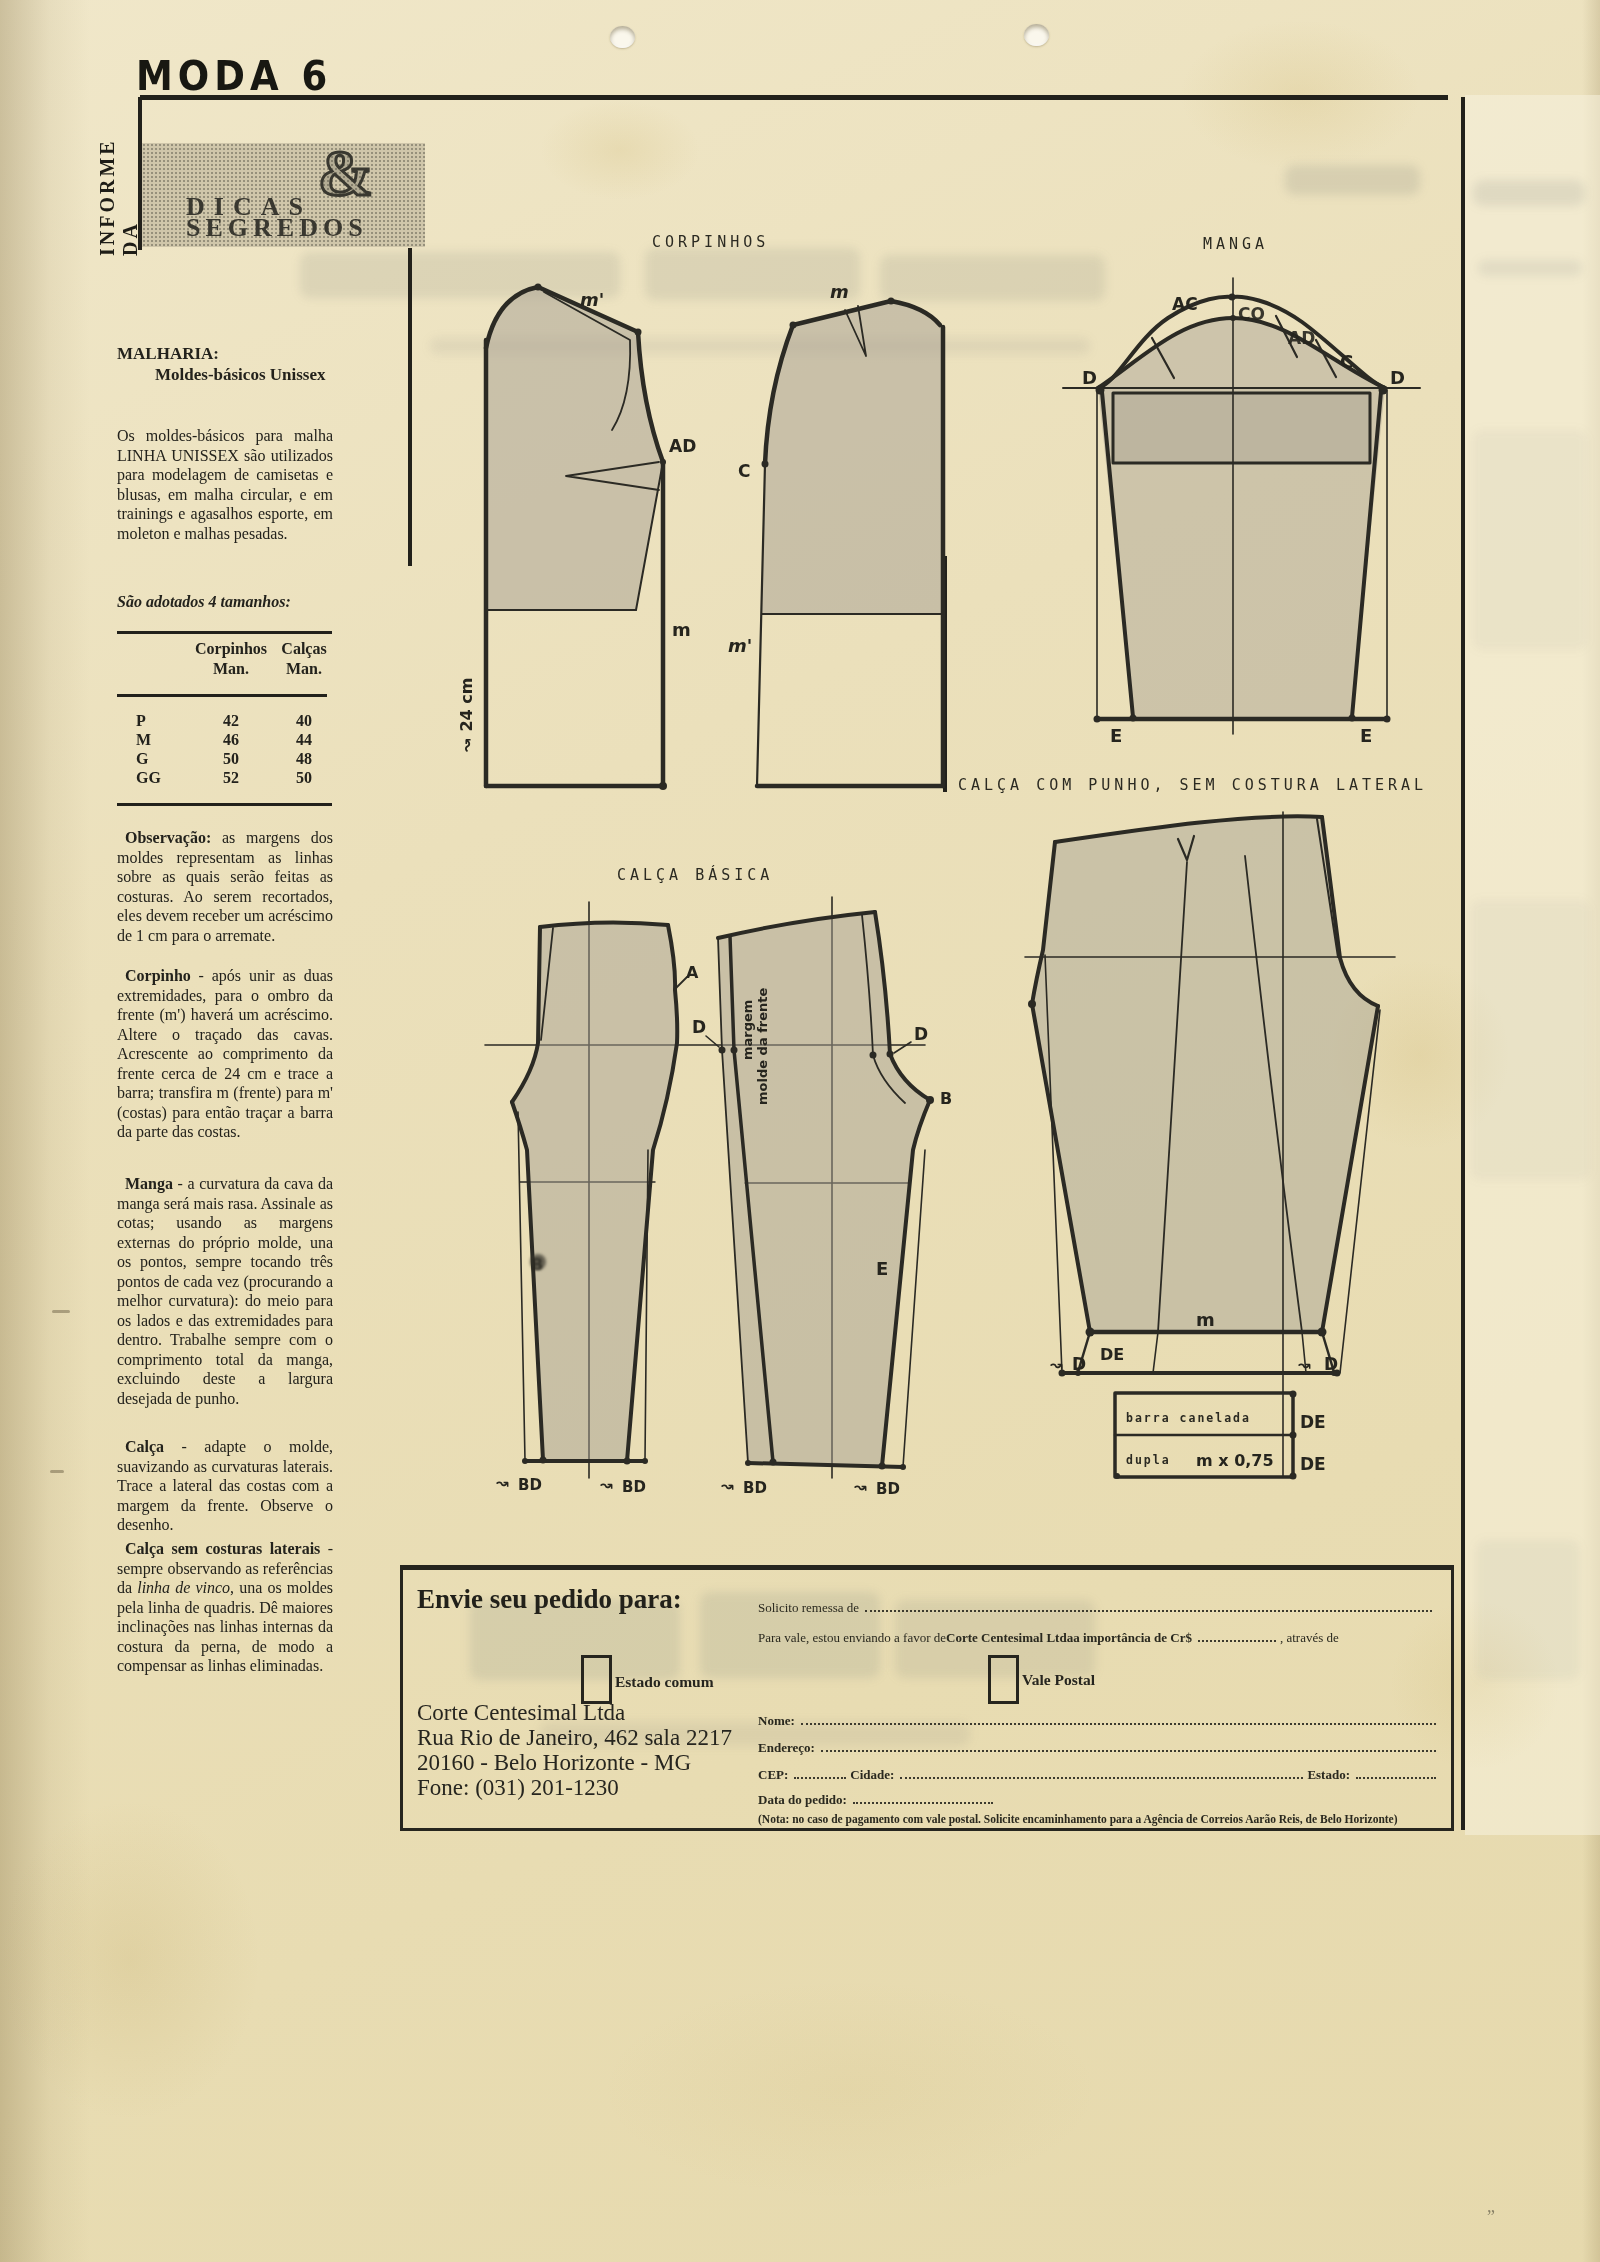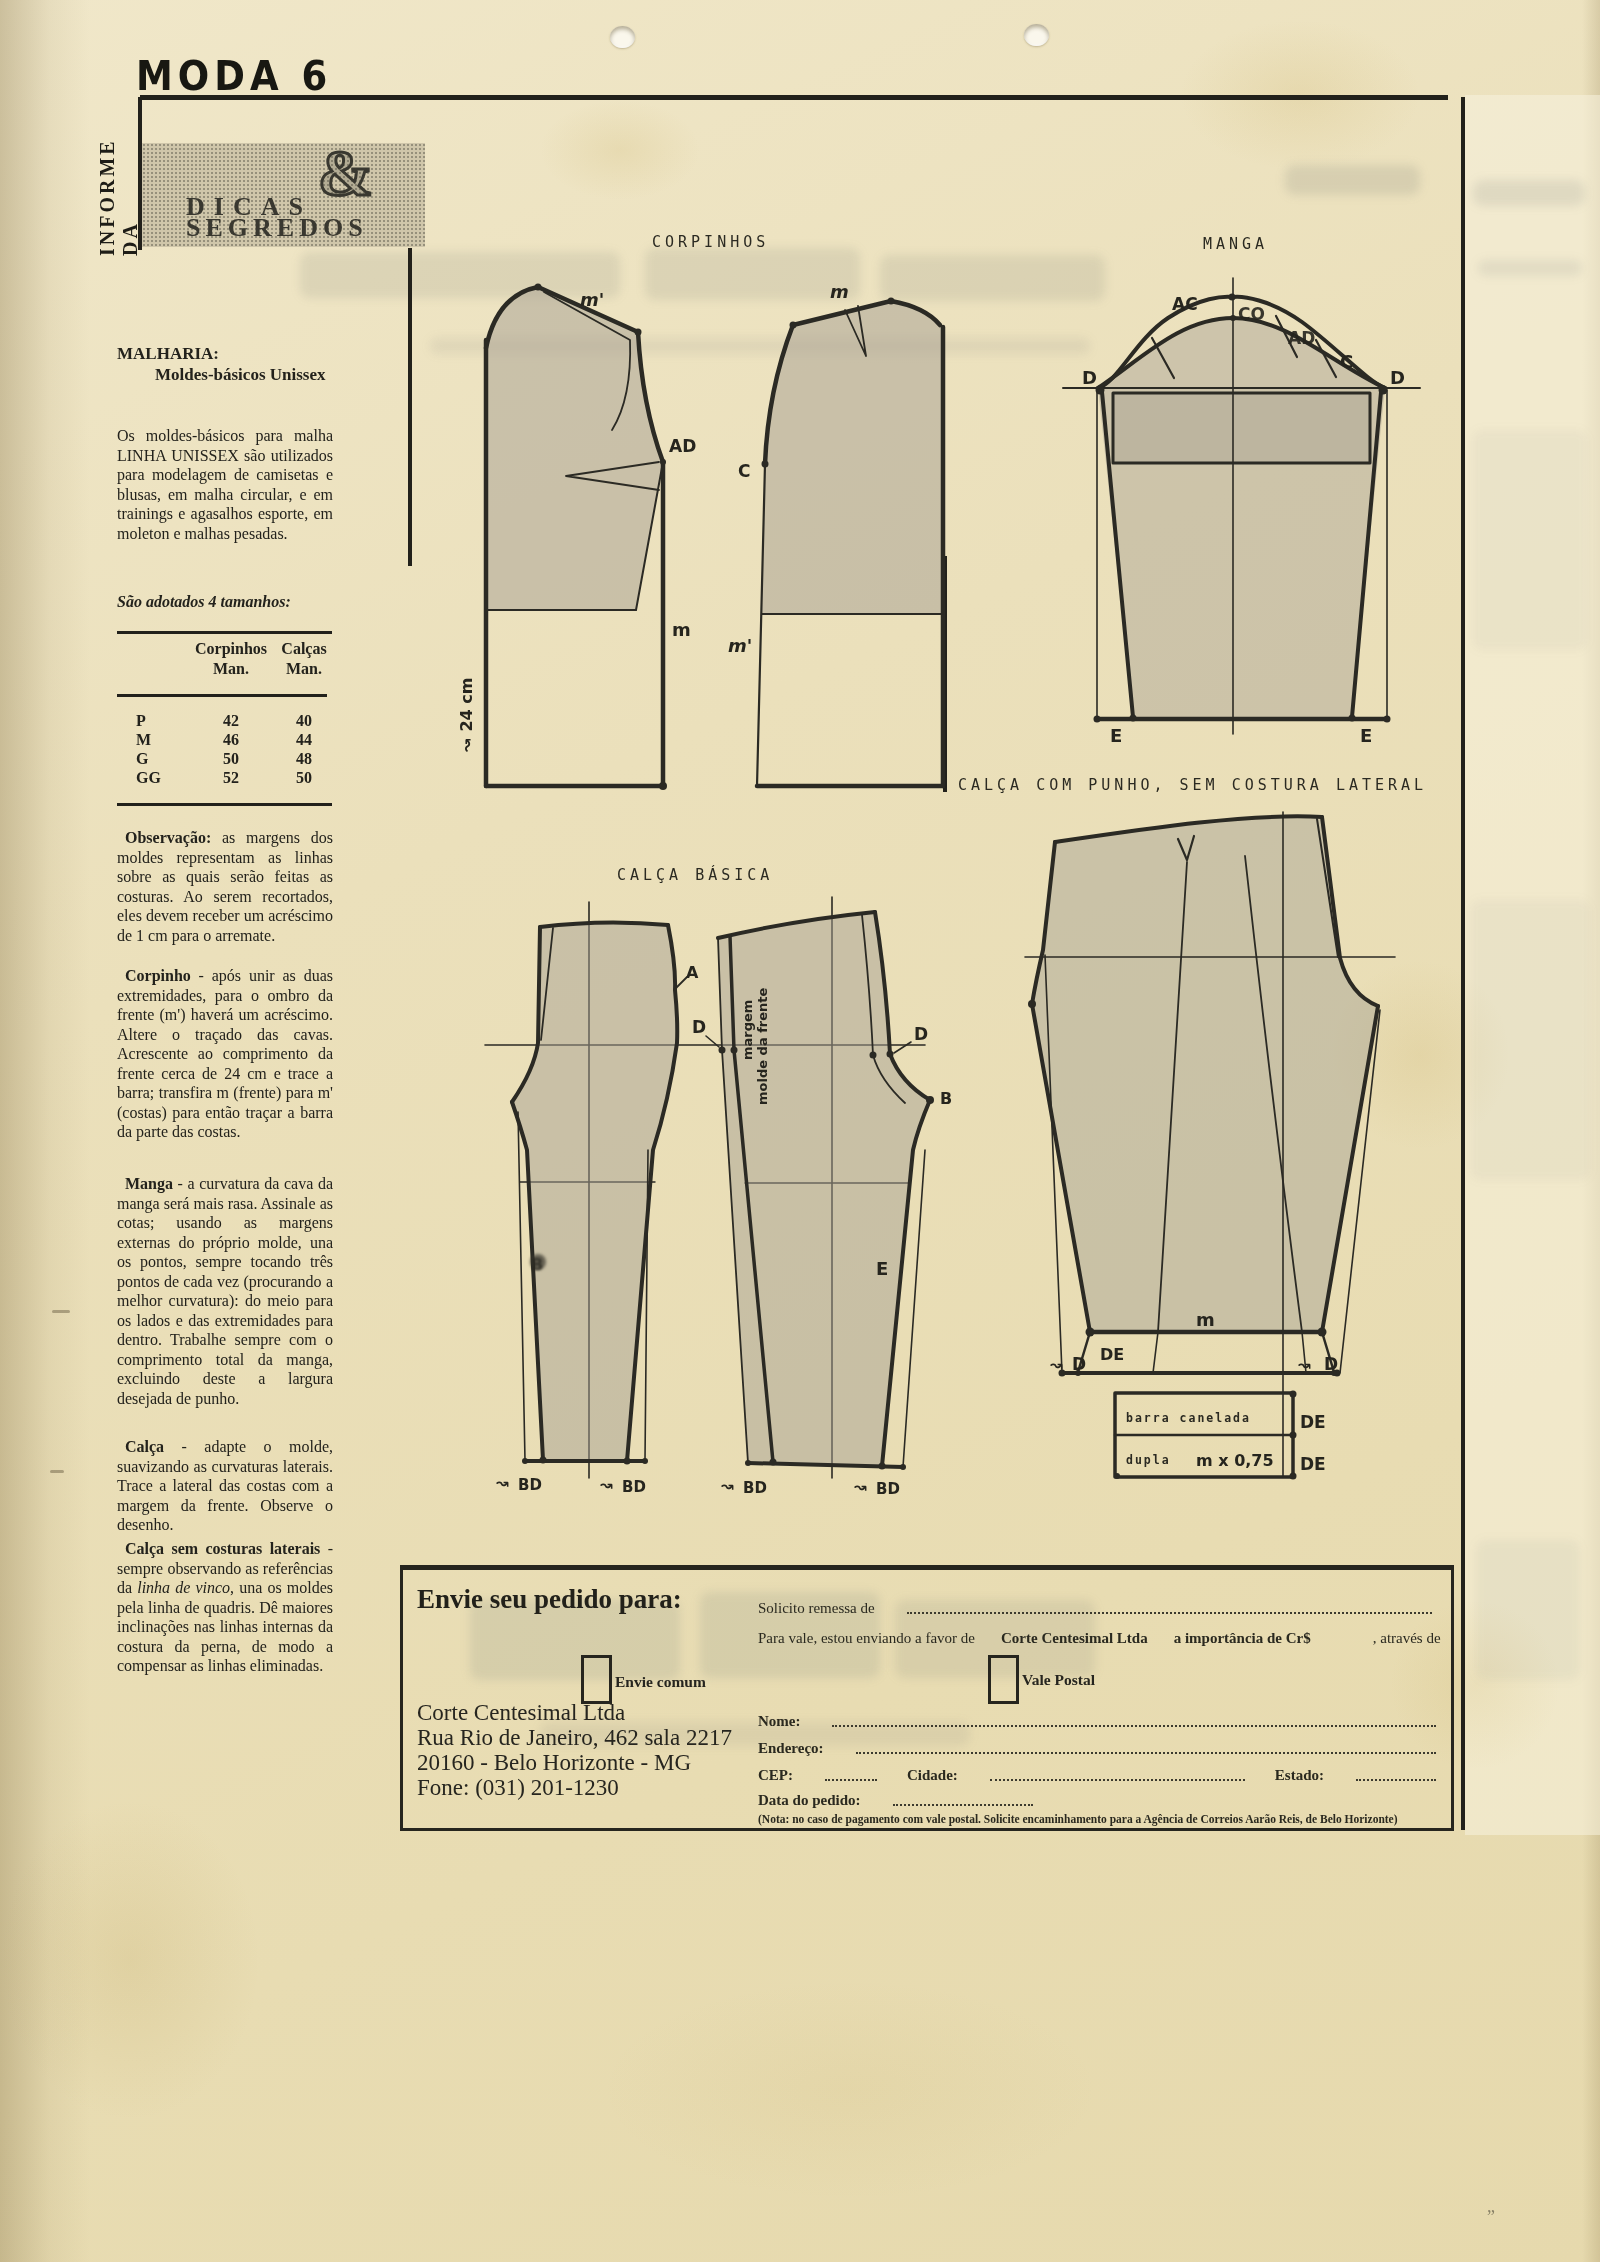--- a/index.html
+++ b/index.html
@@ -33,21 +33,21 @@
   .caption{font-weight:bold;font-style:italic;font-size:16px;}
   .tcell{position:absolute;font-weight:bold;font-size:16px;}
   .ctr{transform:translateX(-50%);}
   svg text{font-family:"DejaVu Sans",sans-serif;}
   .dlabel{font-weight:bold;fill:#26251e;}
   .dtitle{font-family:"DejaVu Sans Mono",monospace;fill:#2b2a22;letter-spacing:4px;font-size:15px;}
   .dsmall{font-family:"DejaVu Sans Mono",monospace;fill:#2b2a22;letter-spacing:2px;font-weight:bold;}
   .formbox{position:absolute;left:400px;top:1565px;width:1048px;height:258px;border:3px solid #26251e;border-top-width:5px;}
   .fhead{position:absolute;left:14px;top:14px;font-weight:bold;font-size:27px;color:#22211a;}
   .faddr{position:absolute;left:14px;top:130px;font-size:23px;line-height:25px;color:#26251f;}
-  .fl{position:absolute;display:flex;align-items:flex-end;font-size:15px;color:#2a291f;gap:26px;}
+  .fl{position:absolute;display:flex;align-items:flex-start;font-size:13px;color:#2a291f;}
   .fl .lbl{white-space:nowrap;}
   .fl .dots{border-bottom:2.2px dotted #3c3a2e;margin:0 4px 3px 6px;height:10px;}
   .grow{flex:1;}
   .blbl{font-weight:bold;}
   .cb{position:absolute;width:25px;height:43px;border:3px solid #26251e;}
   .cblab{position:absolute;font-weight:bold;font-size:15.5px;color:#26251f;}
   .note{position:absolute;left:355px;top:243px;font-weight:bold;font-size:11.5px;color:#2a291f;white-space:nowrap;}
   .mark{position:absolute;color:#4a4738;opacity:.6;font-size:18px;}
   .tear{position:absolute;background:rgba(60,50,25,.35);border-radius:2px;}
 </style>
@@ -343,21 +343,21 @@
 
     <div class="fl" style="left:355px;top:60px;width:678px;">
       <span class="lbl">Para vale, estou enviando a favor de </span>
         <span class="lbl blbl">Corte Centesimal Ltda</span>
         <span class="lbl blbl"> a importância de Cr$ </span>
       <span class="dots" style="width:78px;"></span>
       <span class="lbl">, através de</span>
     </div>
 
     <div class="cb" style="left:178px;top:85px;"></div>
-    <div class="cblab" style="left:212px;top:103px;">Envie comum</div>
+    <div class="cblab" style="left:212px;top:103px;">Estado comum</div>
     <div class="cb" style="left:585px;top:85px;"></div>
     <div class="cblab" style="left:619px;top:101px;">Vale Postal</div>
 
     <div class="faddr">
       <div>Corte Centesimal Ltda</div>
       <div>Rua Rio de Janeiro, 462 sala 2217</div>
       <div>20160 - Belo Horizonte - MG</div>
       <div>Fone: (031) 201-1230</div>
     </div>
 

